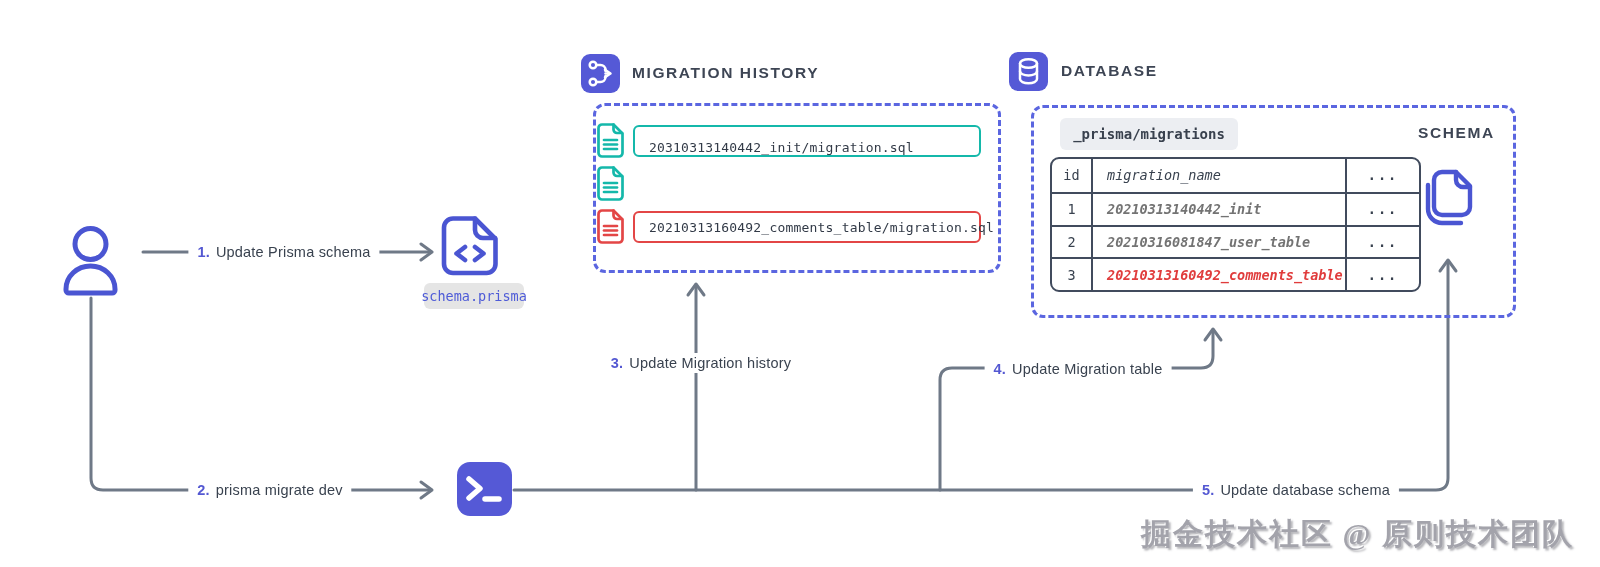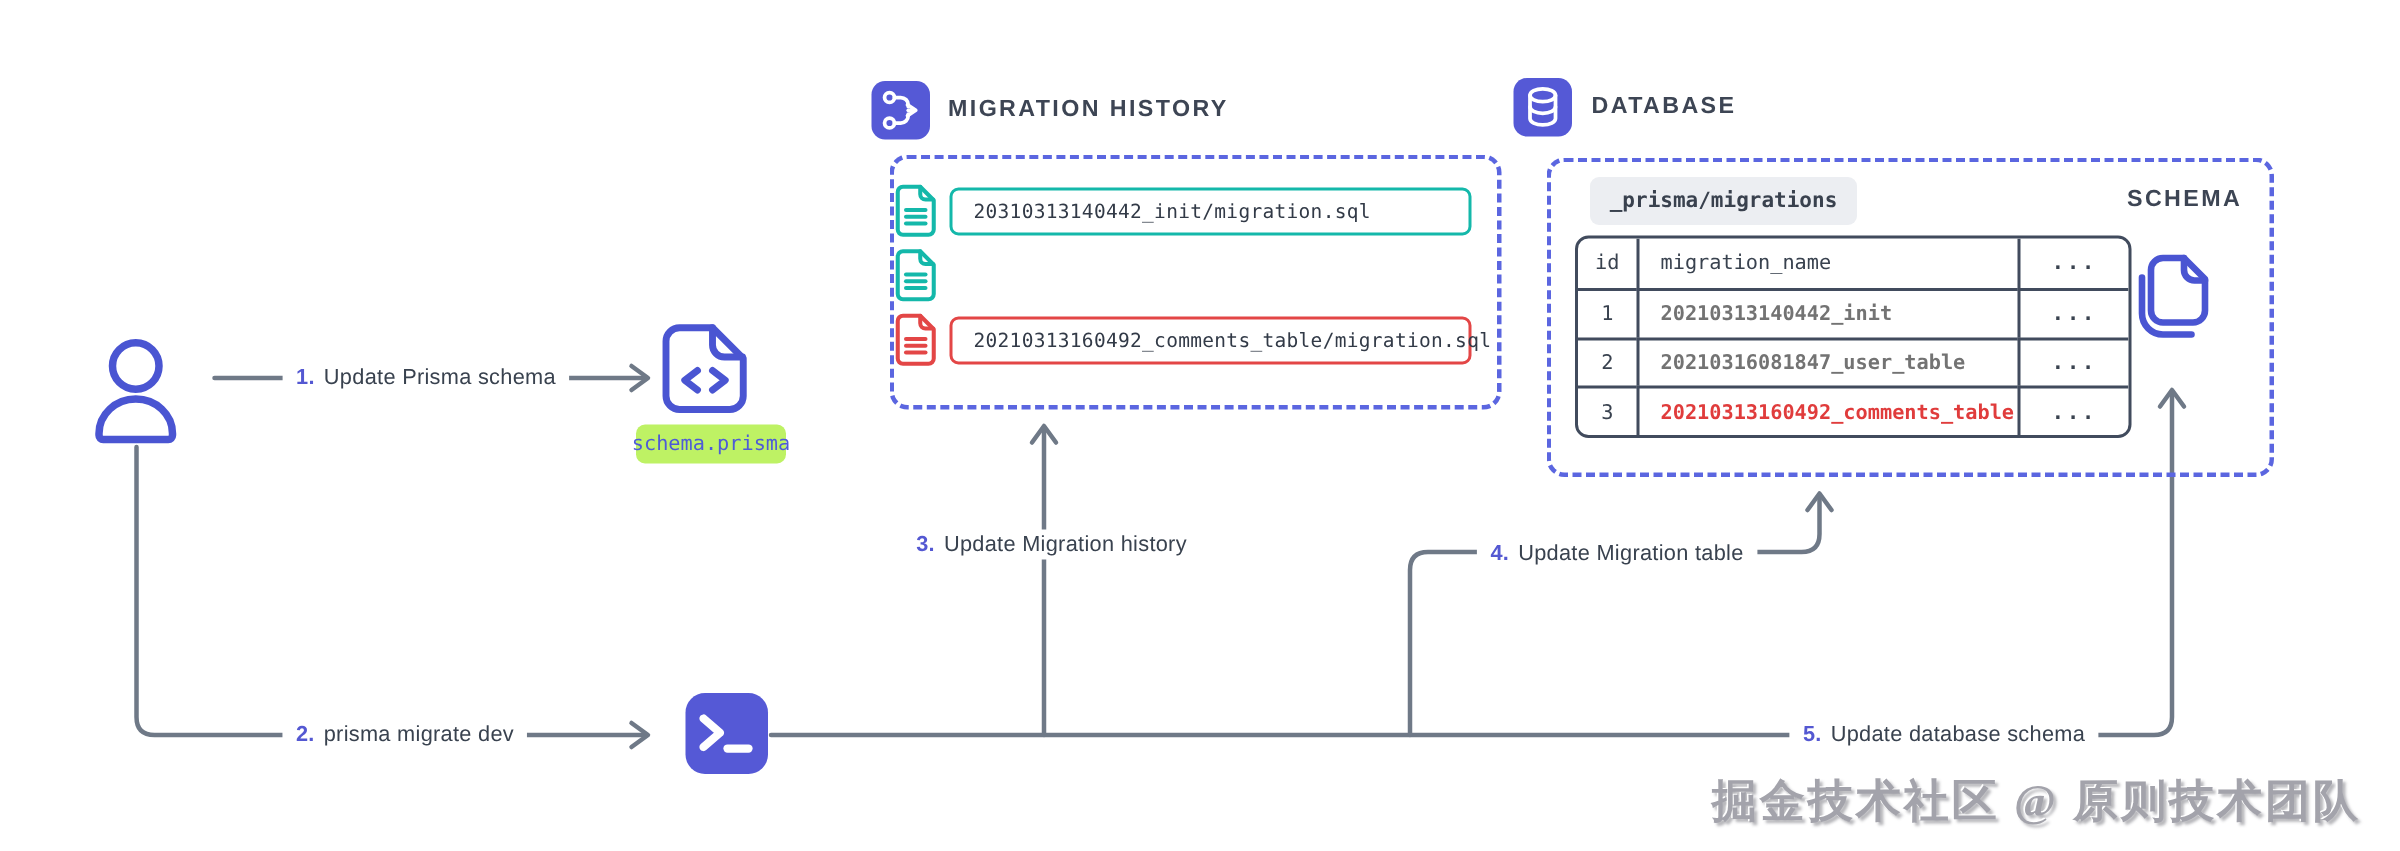--- a/index.html
+++ b/index.html
@@ -28,31 +28,31 @@
   .filebox{box-sizing:border-box;height:32px;border-radius:6px;background:#fff;z-index:2;
            display:flex;align-items:center;padding-left:14px;
            font-family:"DejaVu Sans Mono", monospace;font-size:13px;color:#323a47;letter-spacing:.2px;}
   .filebox.ok{border:2.5px solid #14b8aa;}
   .filebox.err{border:2.5px solid #e34646;}
 
   
   .badge{box-sizing:border-box;border-radius:6px;display:flex;align-items:center;justify-content:center;
          font-family:"DejaVu Sans Mono", monospace;z-index:2;}
   .badge.folder{background:#eceef2;color:#39414e;font-size:14px;font-weight:bold;}
-  .badge.schemafile{background:#bef264;color:#4e5bd7;font-size:13.5px;}
+  .badge.schemafile{background:#e5e5e5;color:#4e5bd7;font-size:13.5px;}
 
   
   .dbtable{box-sizing:border-box;border:2.5px solid #414b5d;border-radius:9px;background:#fff;overflow:hidden;
            display:grid;grid-template-columns:39px 254px 1fr;grid-template-rows:repeat(4,1fr);z-index:2;}
   .cell{display:flex;align-items:center;font-family:"DejaVu Sans Mono", monospace;font-size:13.5px;
         color:#39424f;box-sizing:border-box;}
   .cell.cl{border-left:2px solid #414b5d;}
   .cell.ct{border-top:2px solid #414b5d;}
   .cell.c-id{justify-content:center;}
-  .cell.c-name{padding-left:14px;}
+  .cell.c-name{padding-left:14px;font-style:italic;}
   .cell.c-more{justify-content:center;letter-spacing:2px;font-weight:bold;}
   .cell.t-ok{color:#737373;font-weight:bold;}
   .cell.t-err{color:#e03c3c;font-weight:bold;}
 
   .watermark{position:absolute;right:26px;bottom:12px;z-index:5;
              font-family:Liberation Serif, serif;font-size:30px;font-weight:bold;
              color:#a3a3ab;letter-spacing:2px;
              text-shadow:-1px -1px 0 #ffffff,2px 2px 2px rgba(70,70,80,.4);}
 </style>
 </head>
@@ -142,21 +142,21 @@
 
   <svg class="abs" style="left:597px;top:123px;" width="27" height="35" viewBox="0 0 27 35">
     <g fill="none" stroke="#14b8aa" stroke-width="2.7" stroke-linecap="round" stroke-linejoin="round">
       <path d="M5 1.5 h11.5 L25.5 10.5 V30 a3.5 3.5 0 0 1 -3.5 3.5 H5 A3.5 3.5 0 0 1 1.5 30 V5 A3.5 3.5 0 0 1 5 1.5 Z"></path>
       <path d="M16.5 1.5 V6.5 a3.5 3.5 0 0 0 3.5 3.5 h5"></path>
       <path d="M7 17 h13"></path>
         <path d="M7 21.5 h13"></path>
         <path d="M7 26 h13"></path>
     </g>
   </svg>
-  <div class="abs filebox ok" style="left:633px;top:125px;width:348px;">
+  <div class="abs filebox ok" style="left:633px;top:125px;width:348px;align-items:flex-end;">
     <span>20310313140442_init/migration.sql</span>
   </div>
 
   <svg class="abs" style="left:597px;top:166px;" width="27" height="35" viewBox="0 0 27 35">
     <g fill="none" stroke="#14b8aa" stroke-width="2.7" stroke-linecap="round" stroke-linejoin="round">
       <path d="M5 1.5 h11.5 L25.5 10.5 V30 a3.5 3.5 0 0 1 -3.5 3.5 H5 A3.5 3.5 0 0 1 1.5 30 V5 A3.5 3.5 0 0 1 5 1.5 Z"></path>
       <path d="M16.5 1.5 V6.5 a3.5 3.5 0 0 0 3.5 3.5 h5"></path>
       <path d="M7 17 h13"></path>
         <path d="M7 21.5 h13"></path>
         <path d="M7 26 h13"></path>

